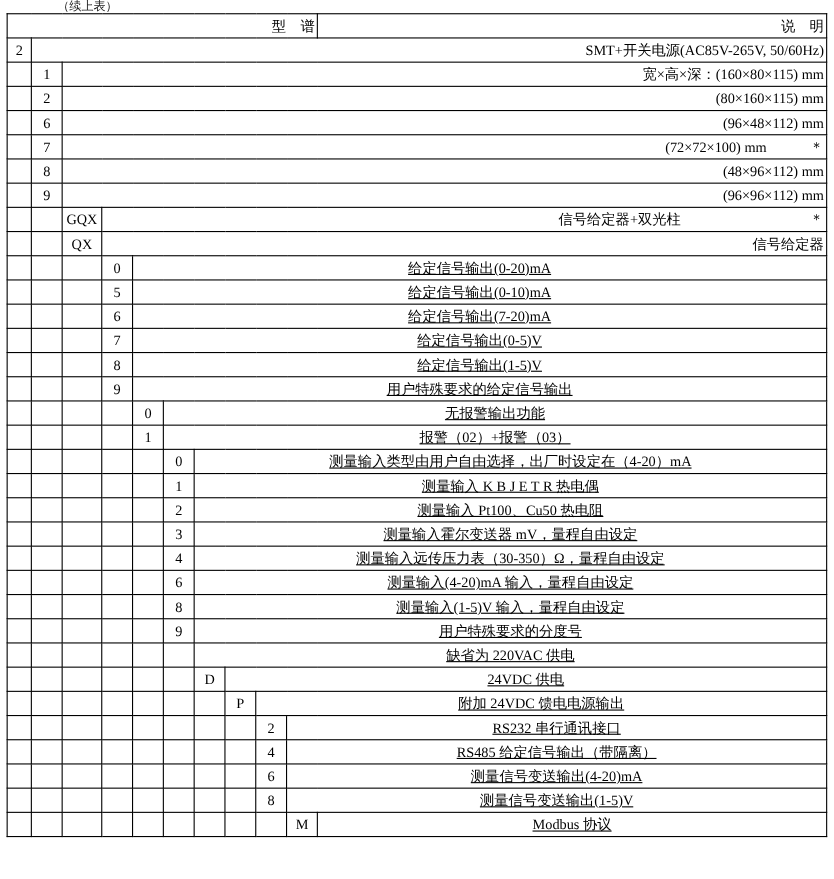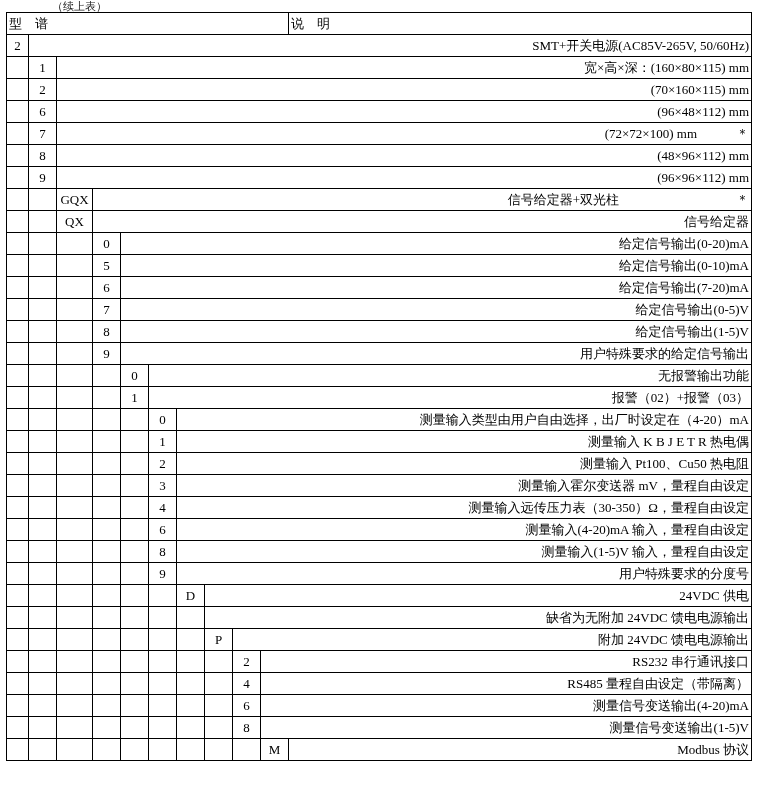--- a/index.html
+++ b/index.html
@@ -43,23 +43,23 @@
     height: 21px;
     padding: 0 2px;
     vertical-align: middle;
     overflow: hidden;
     white-space: nowrap;
   }
   td.blank {
     border: none;
   }
   .c  { text-align: right; }
-  .l  { text-align: right; padding-left: 5px; }
+  .l  { text-align: center; padding-left: 5px; text-decoration: underline; }
   .code { text-align: center; font-weight: normal; }
-  .hdr { text-align: left; font-size: 14px; }
+  .hdr { text-align: right; font-size: 14px; }
 </style>
 </head>
 <body>
 
 <div class="page">
 
   <div class="topnote">（续上表）</div>
 
   <table class="spec">
     <colgroup>
@@ -88,21 +88,21 @@
     </tr>
 
     <tr>
       <td class="blank"></td>
       <td class="code">1</td>
       <td class="c" colspan="9">宽×高×深：(160×80×115) mm</td>
     </tr>
     <tr>
       <td class="blank"></td>
       <td class="code">2</td>
-      <td class="c" colspan="9">(70×160×115) mm</td>
+      <td class="c" colspan="9">(80×160×115) mm</td>
     </tr>
     <tr>
       <td class="blank"></td>
       <td class="code">6</td>
       <td class="c" colspan="9">(96×48×112) mm</td>
     </tr>
     <tr>
       <td class="blank"></td>
       <td class="code">7</td>
       <td class="c" colspan="9">(72×72×100) mm　　　＊</td>
@@ -264,42 +264,41 @@
       <td class="l" colspan="5">用户特殊要求的分度号</td>
     </tr>
 
     <tr>
       <td class="blank"></td>
           <td class="blank"></td>
           <td class="blank"></td>
           <td class="blank"></td>
           <td class="blank"></td>
           <td class="blank"></td>
+      <td class="l" colspan="5">缺省为 220VAC 供电</td>
+    </tr>
+    <tr>
+      <td class="blank"></td>
+          <td class="blank"></td>
+          <td class="blank"></td>
+          <td class="blank"></td>
+          <td class="blank"></td>
+          <td class="blank"></td>
       <td class="code">D</td>
       <td class="l" colspan="4">24VDC 供电</td>
     </tr>
 
     <tr>
       <td class="blank"></td>
           <td class="blank"></td>
           <td class="blank"></td>
           <td class="blank"></td>
           <td class="blank"></td>
           <td class="blank"></td>
           <td class="blank"></td>
-      <td class="l" colspan="4">缺省为无附加 24VDC 馈电电源输出</td>
-    </tr>
-    <tr>
-      <td class="blank"></td>
-          <td class="blank"></td>
-          <td class="blank"></td>
-          <td class="blank"></td>
-          <td class="blank"></td>
-          <td class="blank"></td>
-          <td class="blank"></td>
       <td class="code">P</td>
       <td class="l" colspan="3">附加 24VDC 馈电电源输出</td>
     </tr>
 
     <tr>
       <td class="blank"></td>
           <td class="blank"></td>
           <td class="blank"></td>
           <td class="blank"></td>
           <td class="blank"></td>
@@ -312,21 +311,21 @@
     <tr>
       <td class="blank"></td>
           <td class="blank"></td>
           <td class="blank"></td>
           <td class="blank"></td>
           <td class="blank"></td>
           <td class="blank"></td>
           <td class="blank"></td>
           <td class="blank"></td>
       <td class="code">4</td>
-      <td class="l" colspan="2">RS485 量程自由设定（带隔离）</td>
+      <td class="l" colspan="2">RS485 给定信号输出（带隔离）</td>
     </tr>
     <tr>
       <td class="blank"></td>
           <td class="blank"></td>
           <td class="blank"></td>
           <td class="blank"></td>
           <td class="blank"></td>
           <td class="blank"></td>
           <td class="blank"></td>
           <td class="blank"></td>

